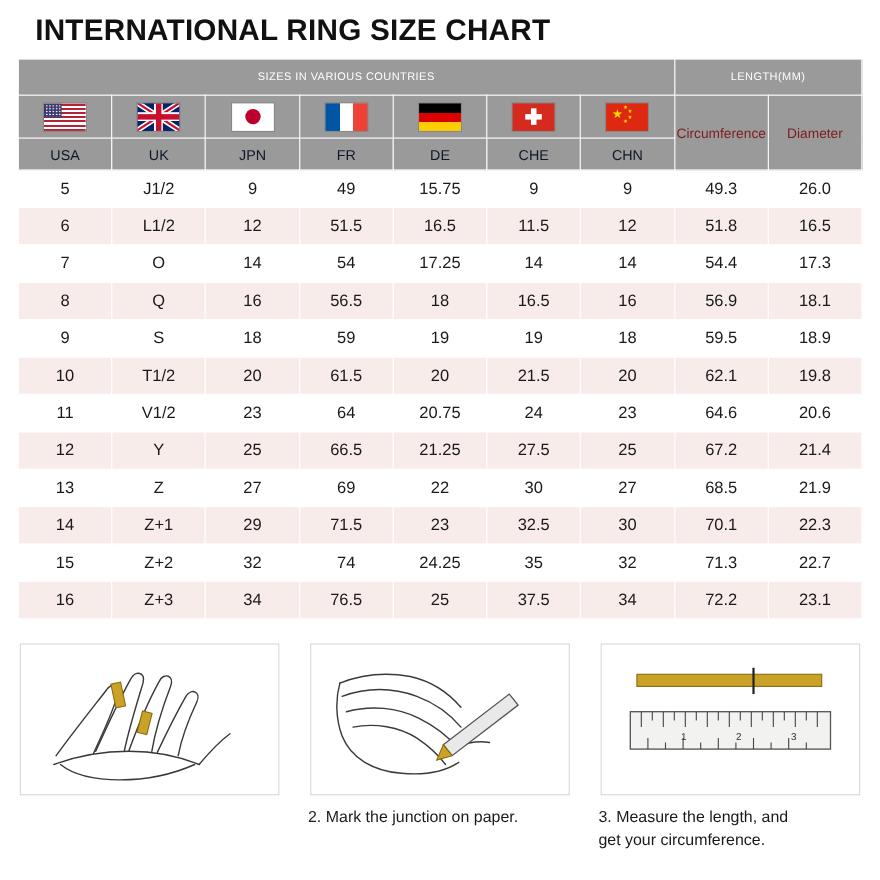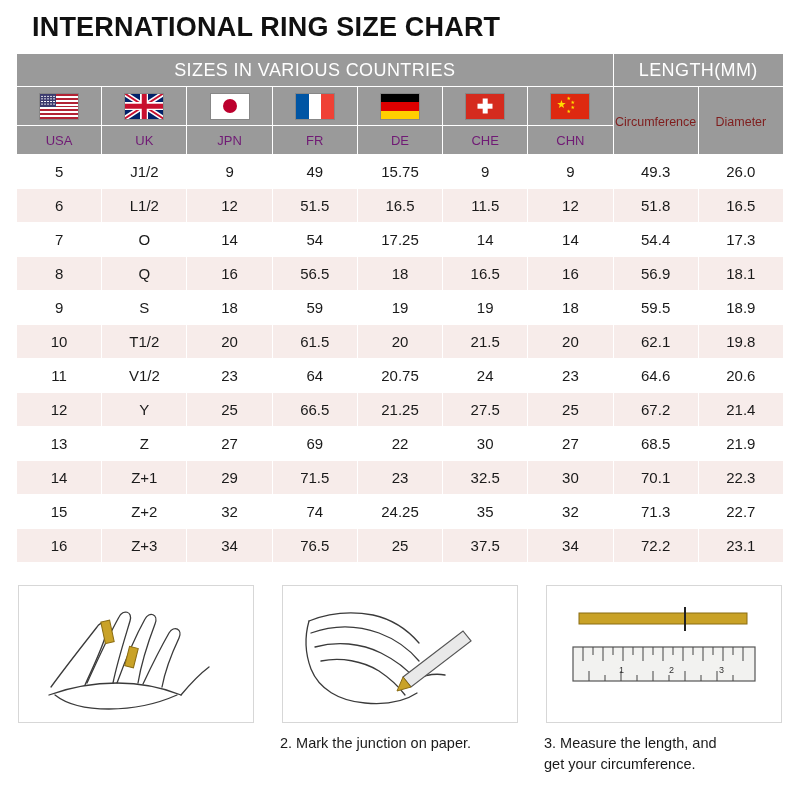--- a/index.html
+++ b/index.html
@@ -38,31 +38,31 @@
   table.ring td, table.ring th {
     border: 1px solid #ffffff;
     text-align: center;
     vertical-align: middle;
     font-weight: normal;
   }
 
   .hdr-group {
     background: #9a9a9a;
     color: #ffffff;
-    font-size: 18px;
+    font-size: 10px;
     height: 30px;
     letter-spacing: 0.4px;
   }
   .hdr-flags {
     background: #9a9a9a;
     height: 36px;
   }
   .hdr-codes {
     background: #9a9a9a;
-    color: #701a75;
+    color: #0f172a;
     font-size: 13px;
     height: 26px;
   }
   .hdr-len-sub {
     background: #9a9a9a;
     color: #7f1d1d;
     font-size: 12.5px;
   }
 
   .row-a td { background: #ffffff; }

